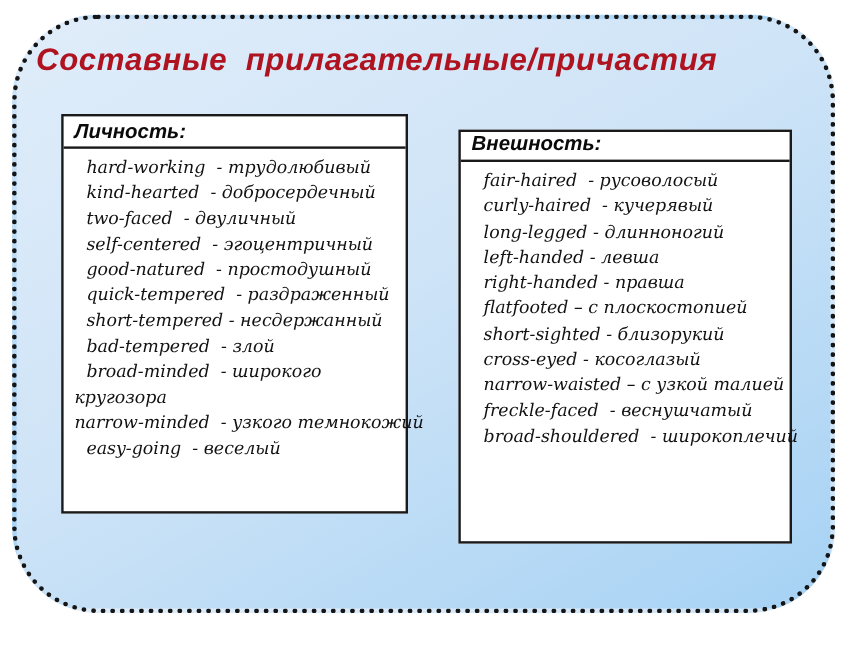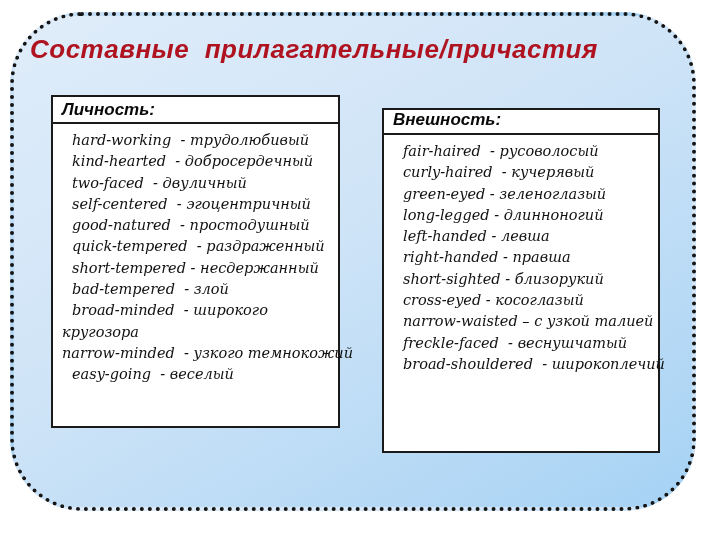--- a/index.html
+++ b/index.html
@@ -110,24 +110,24 @@
           <div class="row">narrow-minded  - узкого темнокожий</div>
           <div class="row indent">easy-going  - веселый</div>
         </div>
     </div>
 
     <div class="vocab-box appearance">
       <div class="box-header">Внешность:</div>
       <div class="box-body">
           <div class="row indent">fair-haired  - русоволосый</div>
           <div class="row indent">curly-haired  - кучерявый</div>
-          <div class="row indent">green-eyed - зеленоглазый</div>
           <div class="row indent">long-legged - длинноногий</div>
           <div class="row indent">left-handed - левша</div>
           <div class="row indent">right-handed - правша</div>
+          <div class="row indent">flatfooted – с плоскостопией</div>
           <div class="row indent">short-sighted - близорукий</div>
           <div class="row indent">cross-eyed - косоглазый</div>
           <div class="row indent">narrow-waisted – с узкой талией</div>
           <div class="row indent">freckle-faced  - веснушчатый</div>
           <div class="row indent">broad-shouldered  - широкоплечий</div>
         </div>
     </div>
   </div>
 </div>
 

